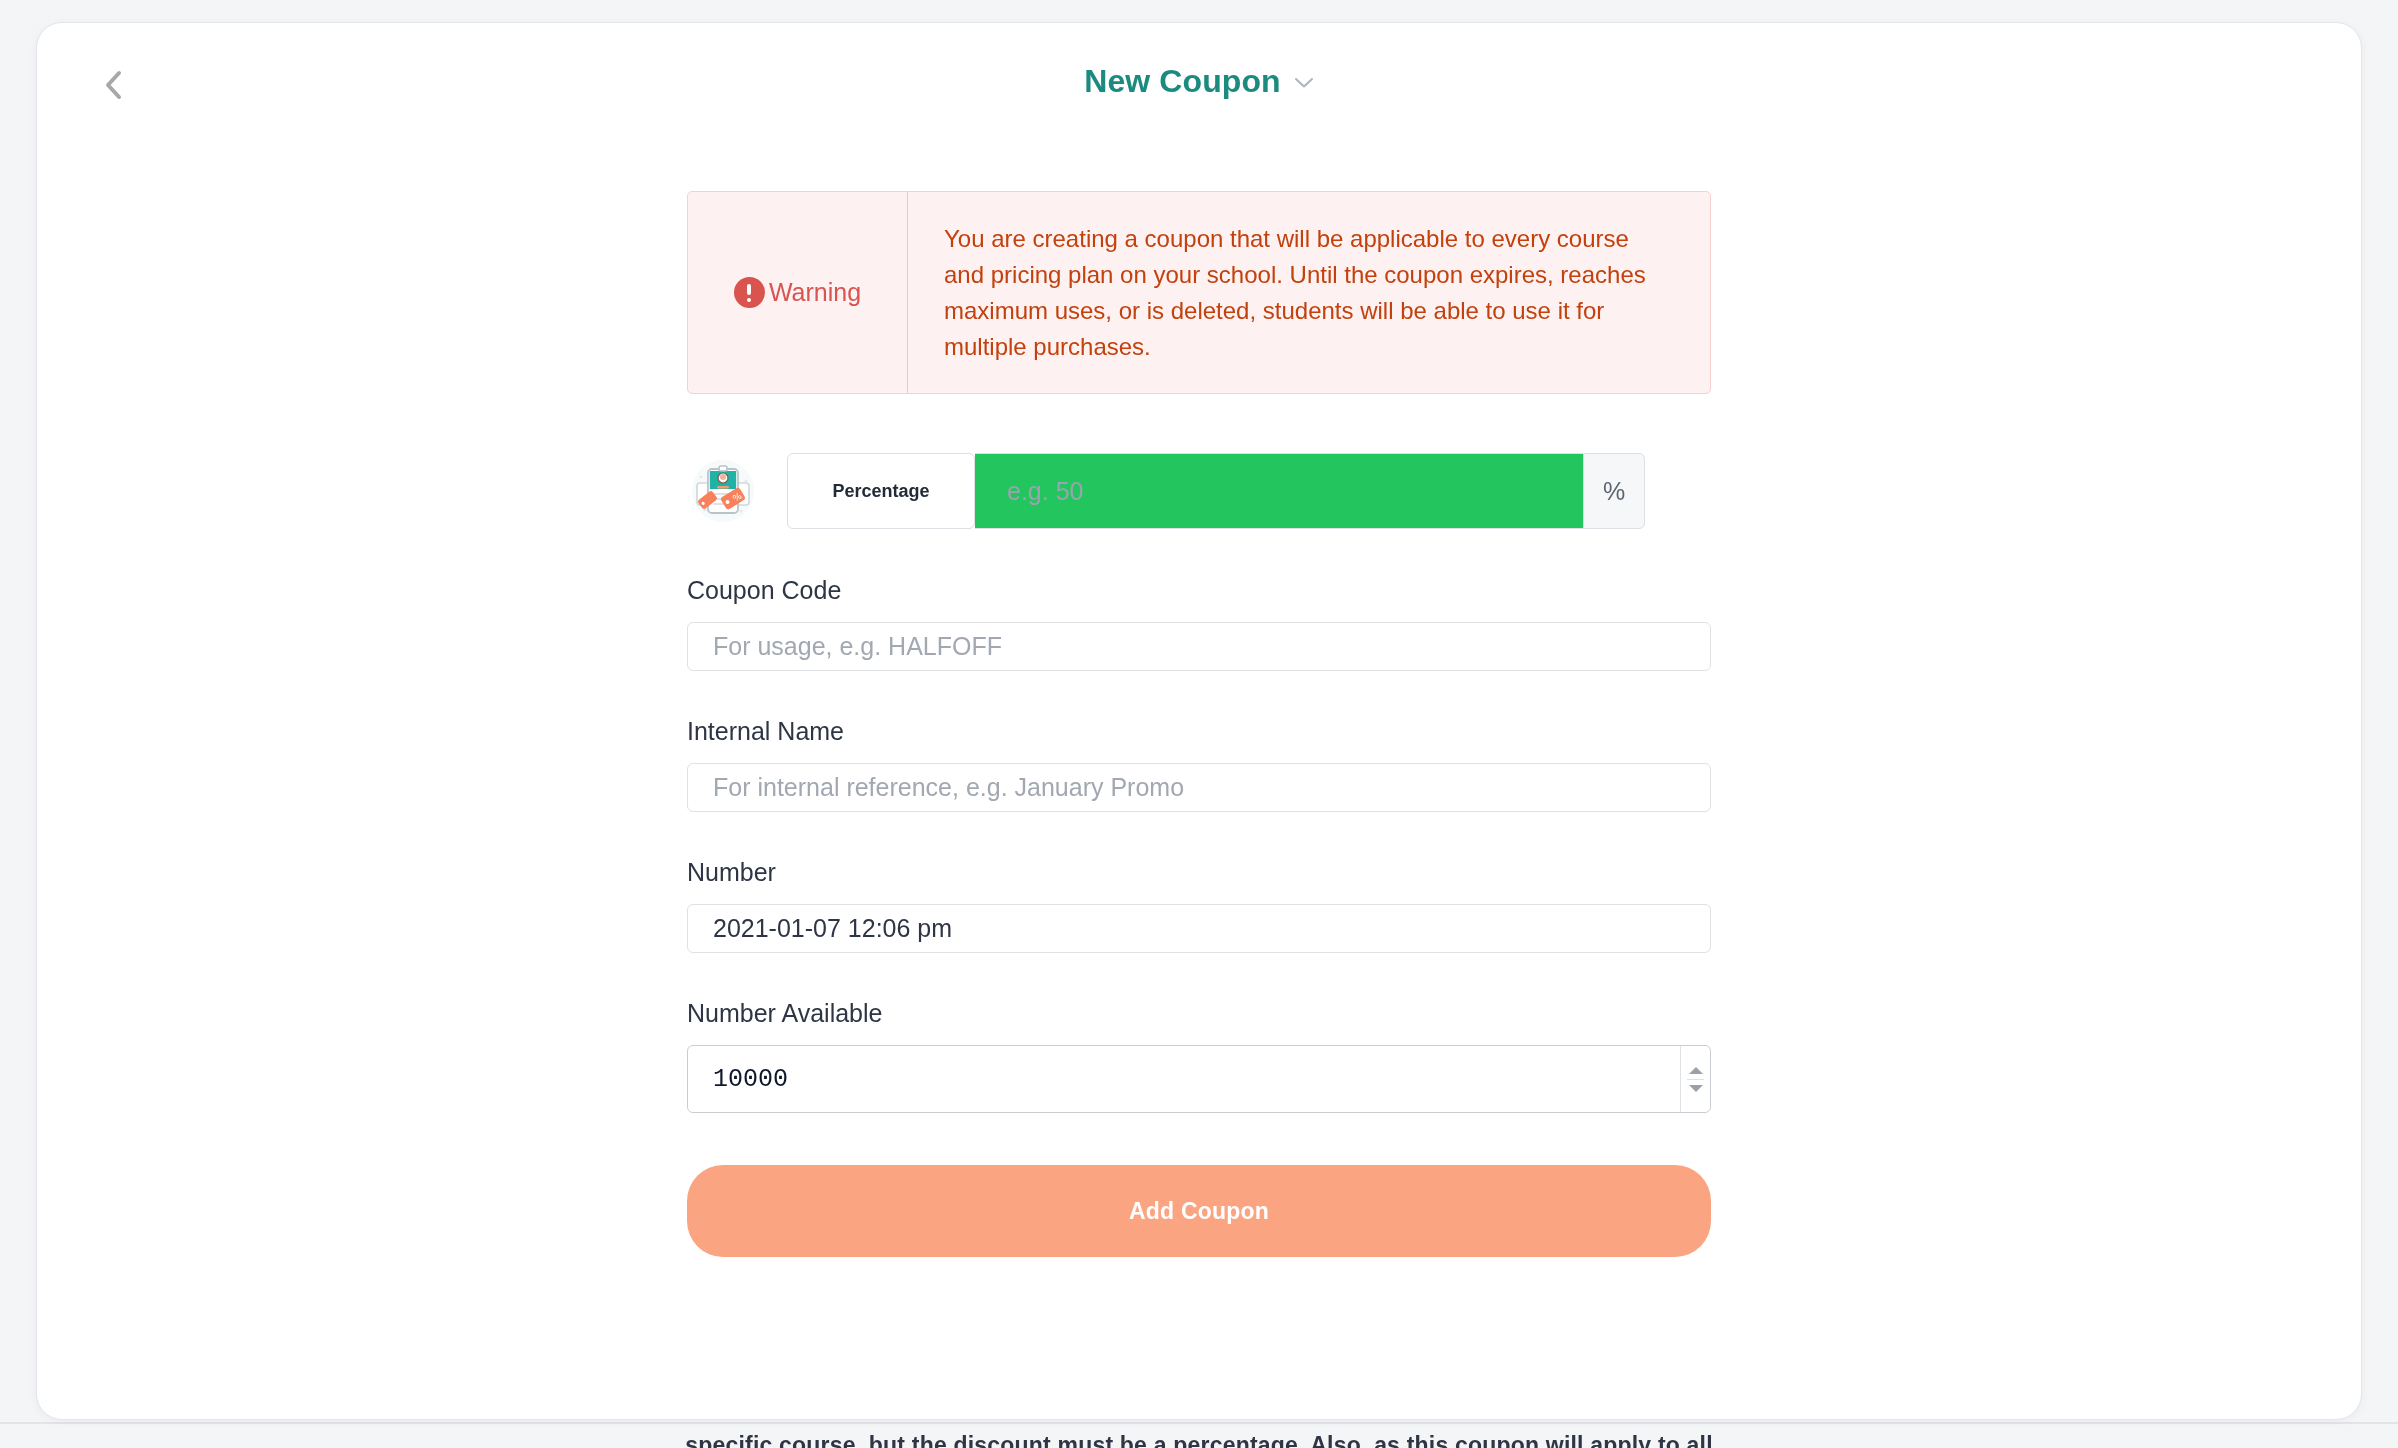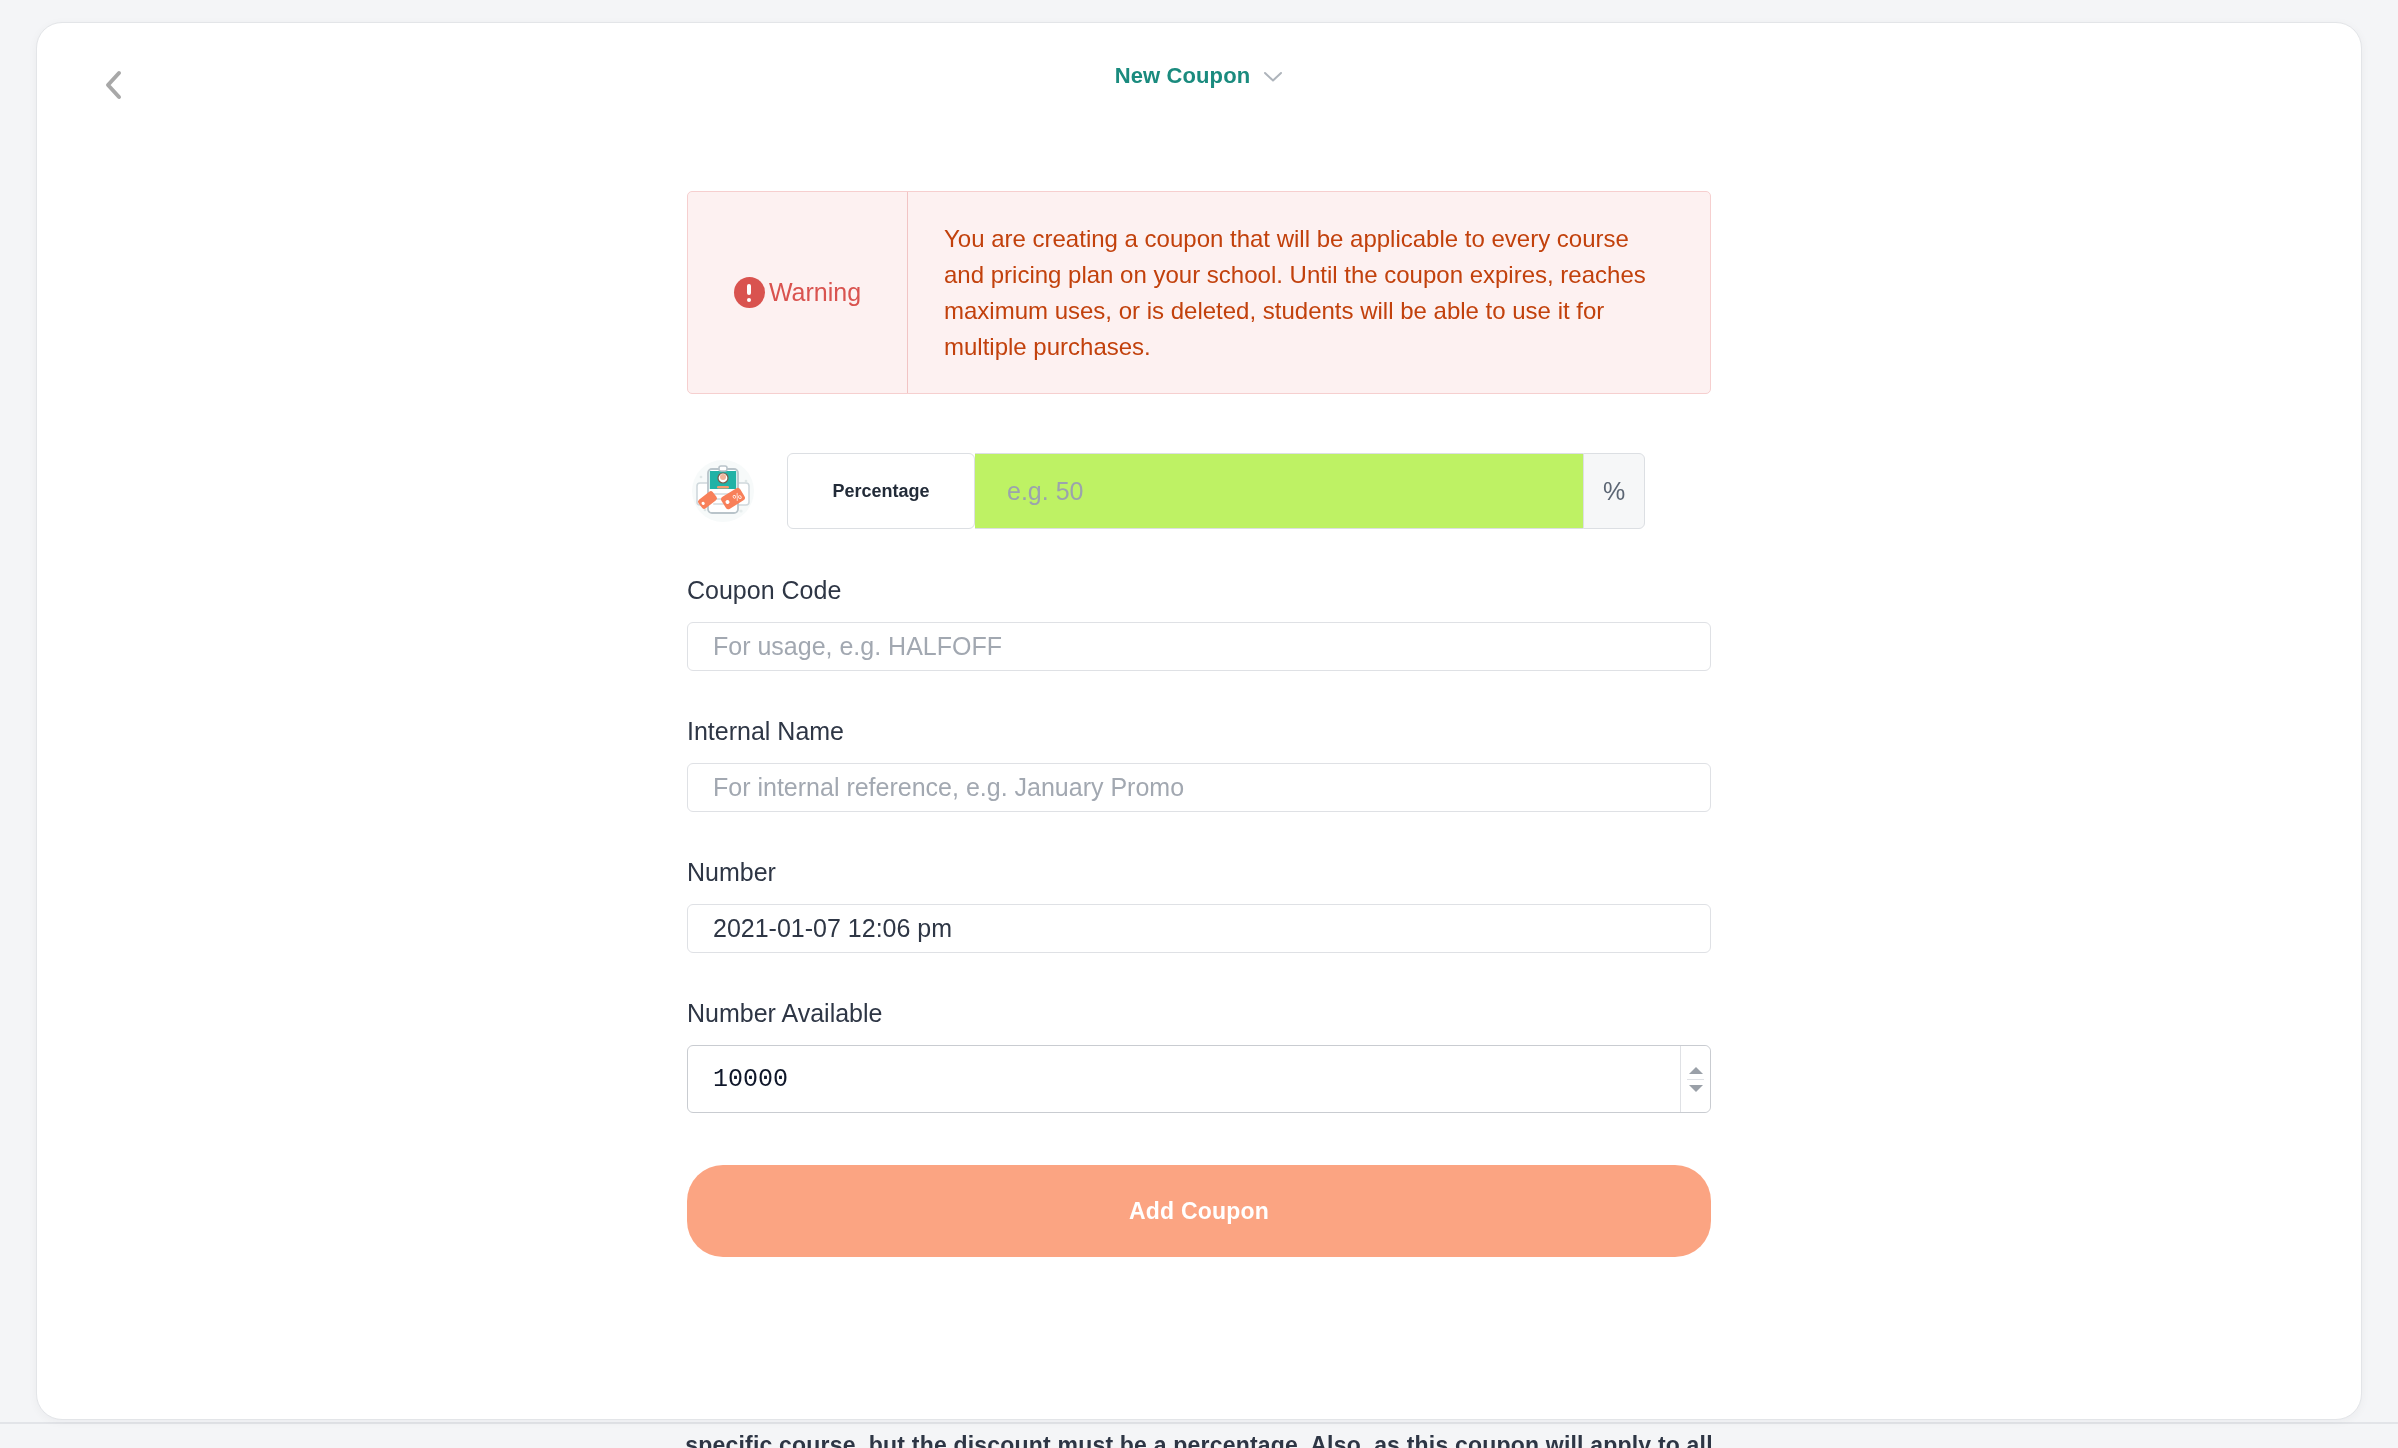--- a/index.html
+++ b/index.html
@@ -68,21 +68,21 @@
     position: absolute;
     left: 0; top: 40px;
     width: 100%;
     display: flex;
     align-items: center;
     justify-content: center;
     gap: 13px;
     cursor: pointer;
   }
   #modal-title {
-    font-size: 22px;
+    font-size: 32px;
     font-weight: 700;
     color: #1a8b7e;
     letter-spacing: 0.1px;
   }
   #title-chevron { display: block; margin-top: 4px; }
 
   
   #form-col {
     position: absolute;
     left: 50%;
@@ -188,21 +188,21 @@
     font-size: 18px;
     font-weight: 700;
     color: #222b38;
     cursor: pointer;
   }
   #amount-input {
     flex: 1;
     border: 1px solid #dcdfe3;
     border-left: none;
     border-right: none;
-    background: #bef264;
+    background: #22c55e;
     padding: 16px 32px;
     font-family: "Liberation Sans", sans-serif;
     font-size: 25px;
     color: #2e3645;
     outline: none;
   }
   #amount-input::placeholder { color: #9ba3ad; }
   #amount-suffix {
     width: 62px;
     flex: 0 0 62px;

